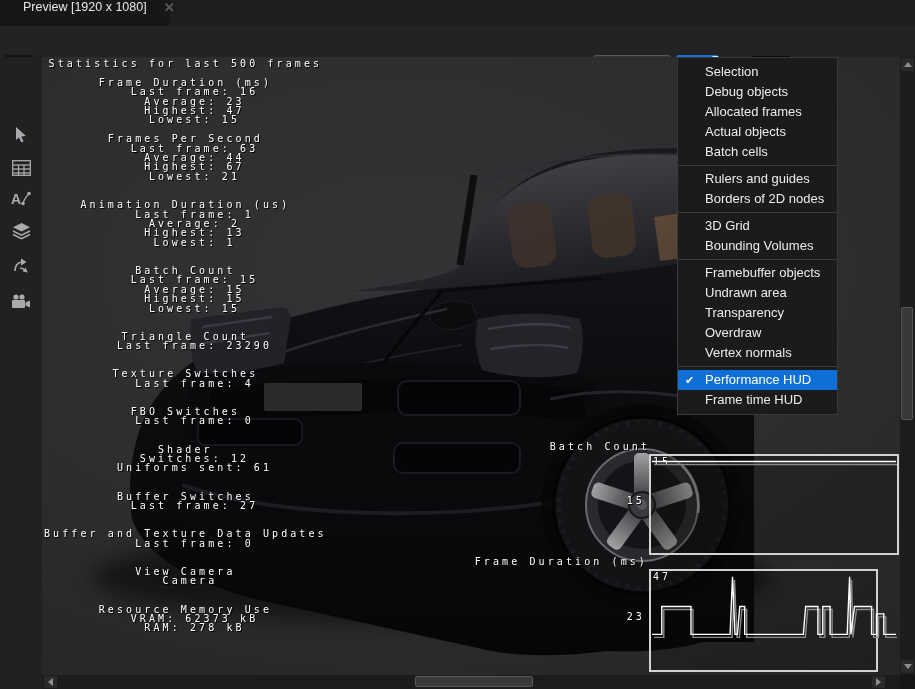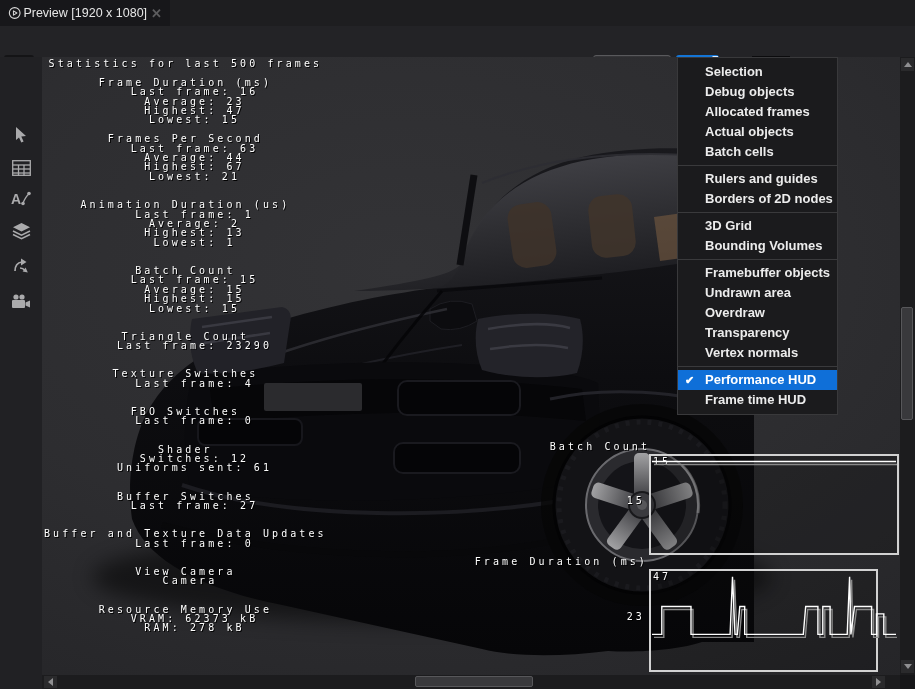--- a/index.html
+++ b/index.html
@@ -5,21 +5,21 @@
   * { margin:0; padding:0; box-sizing:border-box; }
   html,body { background:#101012; }
   #app {
     position:relative; width:915px; height:689px; overflow:hidden;
     background:#101012; font-family:"Liberation Sans", sans-serif;
     -webkit-font-smoothing:antialiased;
   }
   
   .titlebar { position:absolute; left:0; top:0; width:915px; height:26px; background:#1e1e20; }
   .tab { position:absolute; left:0; top:0; width:170px; height:26px; background:#17171a;
-         display:flex; align-items:center; gap:2px; padding:0 8px; }
+         display:flex; gap:15px; padding:0 8px; }
   .tab-title { color:#e6e6e6; font-size:12.5px; white-space:nowrap; }
   .tab-close { color:#5c5c5e; font-size:13px; font-weight:bold; margin-left:2px; cursor:default; }
   
   .toolbar { position:absolute; left:0; top:26px; width:915px; height:31px; background:#232326; }
   .tbtn { position:absolute; border-radius:3px; display:flex; align-items:center; justify-content:center; }
   .btn-pointer { left:4px; top:29px; width:30px; height:25px; background:#141416; }
   .tool-sep { position:absolute; left:41px; top:31px; width:1px; height:21px; background:#3a3a3d; }
   .btn-keyboard { left:47px; top:31px; width:26px; height:21px; background:#1b7fe0; }
   .btn-restart { left:593px; top:29px; width:78px; height:26px; background:#353538;
                  border:1px solid #59595c; gap:6px; color:#e8e8e8; font-size:12.5px; }
@@ -44,21 +44,21 @@
     font-family:"DejaVu Sans Mono", monospace; color:#ffffff;
     text-shadow:1px 1px 0 rgba(0,0,0,0.95);
   }
   .hud { position:absolute; left:2px; top:2px; font-size:10px; line-height:9.4px; letter-spacing:3.1px; white-space:pre; }
   .hud-label { position:absolute; font-size:10px; letter-spacing:3.1px; white-space:pre; }
   .graph-box { position:absolute; border:2px solid #d2d2d2; background:rgba(8,8,10,0.22); }
   .graph-box svg { position:absolute; left:0; top:0; }
   .g-top { left:2px; top:0; }
   
   .menu { position:absolute; left:677px; top:57px; width:161px; background:#1b1b1d;
-          border:1px solid #39393b; padding:4px 0; z-index:50;font-weight:bold; }
+          border:1px solid #39393b; padding:4px 0; z-index:50; }
   .menu-item { position:relative; height:20px; line-height:20px; padding-left:27px;
                color:#ececec; font-size:13px; white-space:nowrap; }
   .menu-item.selected { background:#0f6fd8; color:#ffffff; }
   .menu-item .check { position:absolute; left:7px; top:0; font-size:11px; }
   .menu-sep { height:1px; background:#3a3a3c; margin:3px 0; }
   
   .vscroll { position:absolute; left:900px; top:57px; width:15px; height:618px; background:#1c1c1e; }
   .hscroll { position:absolute; left:42px; top:675px; width:858px; height:14px; background:#1c1c1e; }
   .sb-btn { position:absolute; background:#2a2a2c; display:flex; align-items:center; justify-content:center; }
   .vscroll .sb-btn { left:1px; width:13px; height:13px; }
@@ -370,22 +370,22 @@
     <div class="menu-item">Batch cells</div>
     <div class="menu-sep"></div>
     <div class="menu-item">Rulers and guides</div>
     <div class="menu-item">Borders of 2D nodes</div>
     <div class="menu-sep"></div>
     <div class="menu-item">3D Grid</div>
     <div class="menu-item">Bounding Volumes</div>
     <div class="menu-sep"></div>
     <div class="menu-item">Framebuffer objects</div>
     <div class="menu-item">Undrawn area</div>
+    <div class="menu-item">Transparency</div>
     <div class="menu-item">Overdraw</div>
-    <div class="menu-item">Transparency</div>
     <div class="menu-item">Vertex normals</div>
     <div class="menu-sep"></div>
     <div class="menu-item selected">
       <span class="check">✔</span>
       <span>Performance HUD</span>
     </div>
     <div class="menu-item">Frame time HUD</div>
   </div>
 
   <div class="vscroll">

